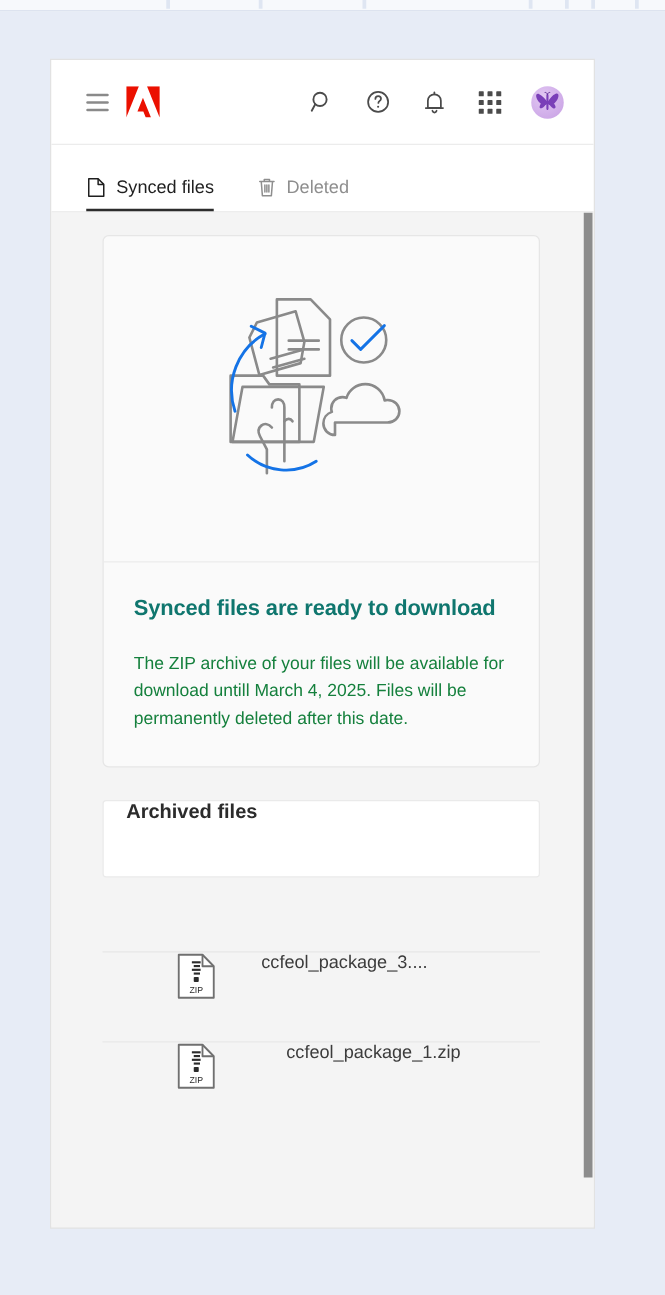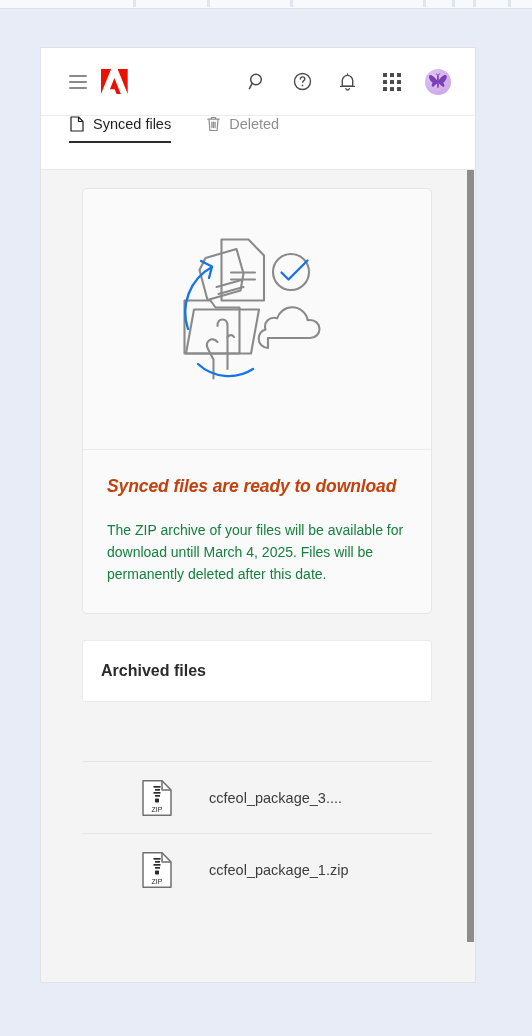--- a/index.html
+++ b/index.html
@@ -116,21 +116,21 @@
     justify-content: center;
     cursor: pointer;
     overflow: hidden;
   }
 
   
   .tabbar {
     height: 54px;
     background: #ffffff;
     display: flex;
-    align-items: flex-start;
+    align-items: flex-end;
     padding: 0 0 0 28px;
     box-sizing: border-box;
     border-bottom: 1px solid #e8e8e8;
   }
   .tab {
     display: flex;
     align-items: center;
     gap: 8px;
     padding: 0 0 11px 0;
     margin-right: 34px;
@@ -201,65 +201,62 @@
     align-items: center;
     justify-content: center;
     border-bottom: 1px solid #ececec;
   }
   .card-body {
     padding: 26px 24px 28px 24px;
   }
   .card-title {
     font-size: 17.5px;
     font-weight: bold;
-    color: #c2410c;
+    color: #0f766e;
     margin: 0 0 22px 0;
     letter-spacing: -0.1px;
-    font-style: italic;
   }
   .card-text {
     font-size: 14px;
     line-height: 22px;
     color: #15803d;
     margin: 0;
   }
 
   
   .archived-card {
     margin: 26px 43px 0 41px;
     background: #ffffff;
     border: 1px solid #eaeaea;
     border-radius: 3px;
     height: 62px;
     display: flex;
-    align-items: center;
     padding: 0 18px;
     box-sizing: border-box;
   }
   .archived-title {
     font-size: 16px;
     font-weight: bold;
     color: #2b2b2b;
   }
 
   
   .file-list {
     margin: 59px 43px 0 41px;
     border-top: 1px solid #e6e6e6;
   }
   .file-row {
     display: flex;
-    align-items: center;
     height: 72px;
     border-bottom: 1px solid #e8e8e8;
     cursor: pointer;
     padding-left: 59px;
     box-sizing: border-box;
   }
-  .file-row:last-child { border-bottom: none; }
+  .file-row:last-child { border-bottom: none; gap: 20px; }
   .zip-icon {
     flex: 0 0 auto;
     width: 32px;
     height: 38px;
     position: relative;
   }
   .file-name {
     margin-left: 36px;
     font-size: 14.5px;
     color: #3c3c3c;

